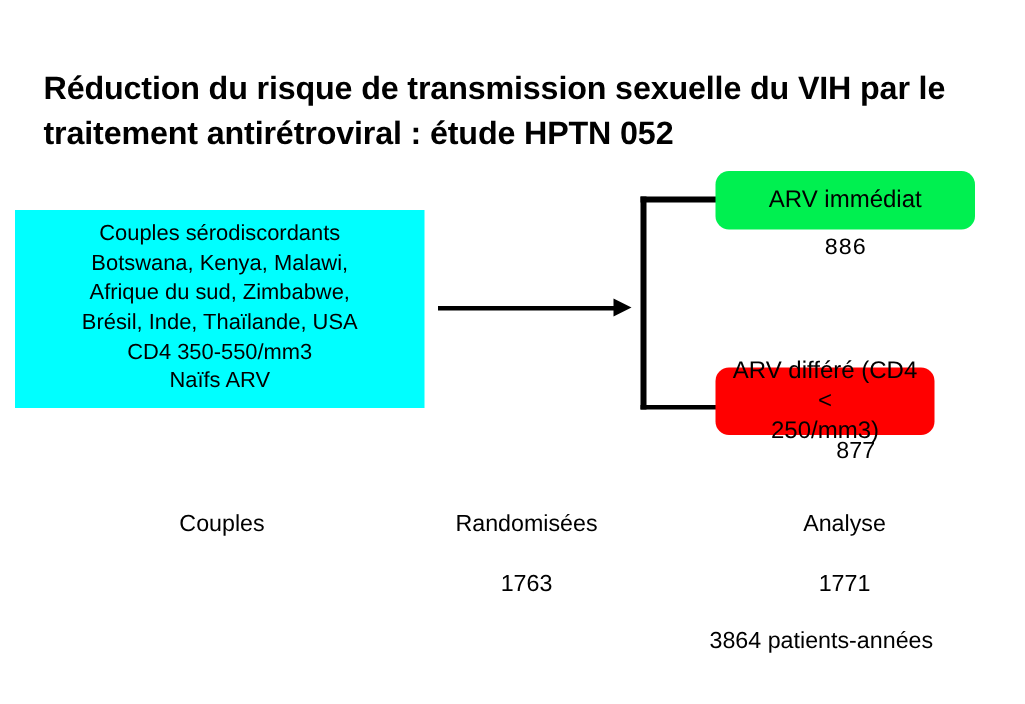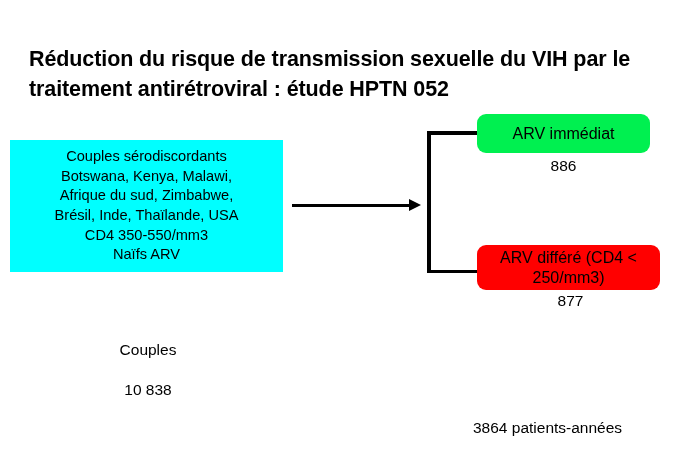--- a/index.html
+++ b/index.html
@@ -66,40 +66,40 @@
     background: #00f050;
     border-radius: 9px;
     font-size: 16px;
     line-height: 19px;
     padding: 0 6px;
   }
 
   .box-arm-deferred {
     left: 477px;
     top: 245px;
-    width: 183px;
+    width: 146px;
     height: 45px;
     background: #ff0000;
     border-radius: 9px;
     font-size: 16px;
     line-height: 20px;
     padding: 0 6px;
     white-space: pre-line;
   }
 
   
   .arm-count {
     position: absolute;
     width: 173px;
     text-align: center;
     font-size: 15.5px;
     line-height: 19px;
     color: #000000;
   }
-  .arm-count-immediate { left: 477px; top: 156px; }
+  .arm-count-immediate { left: 477px; top: 156px; font-family: Liberation Mono, monospace; }
   .arm-count-deferred  { left: 484px; top: 291px; }
 
   
   .arrow-line {
     position: absolute;
     left: 292px;
     top: 204px;
     width: 120px;
     height: 3px;
     background: #000000;
@@ -186,20 +186,27 @@
   <div class="arm-count arm-count-immediate">886</div>
 
   <div class="box box-arm-deferred">
     <span>ARV différé (CD4 &lt;
 250/mm3)</span>
   </div>
   <div class="arm-count arm-count-deferred">877</div>
 
   <div class="stage-label stage-screen">
     <div>Couples</div>
-    <div>10 838</div>
-  </div>
-
-
+  </div>
+
+  <div class="stage-label stage-randomized">
+    <div>Randomisées</div>
+    <div>1763</div>
+  </div>
+
+  <div class="stage-label stage-analysis">
+    <div>Analyse</div>
+    <div>1771</div>
+  </div>
 
   <div class="footnote">3864 patients-années</div>
 
 </div>
 
 </body></html>

